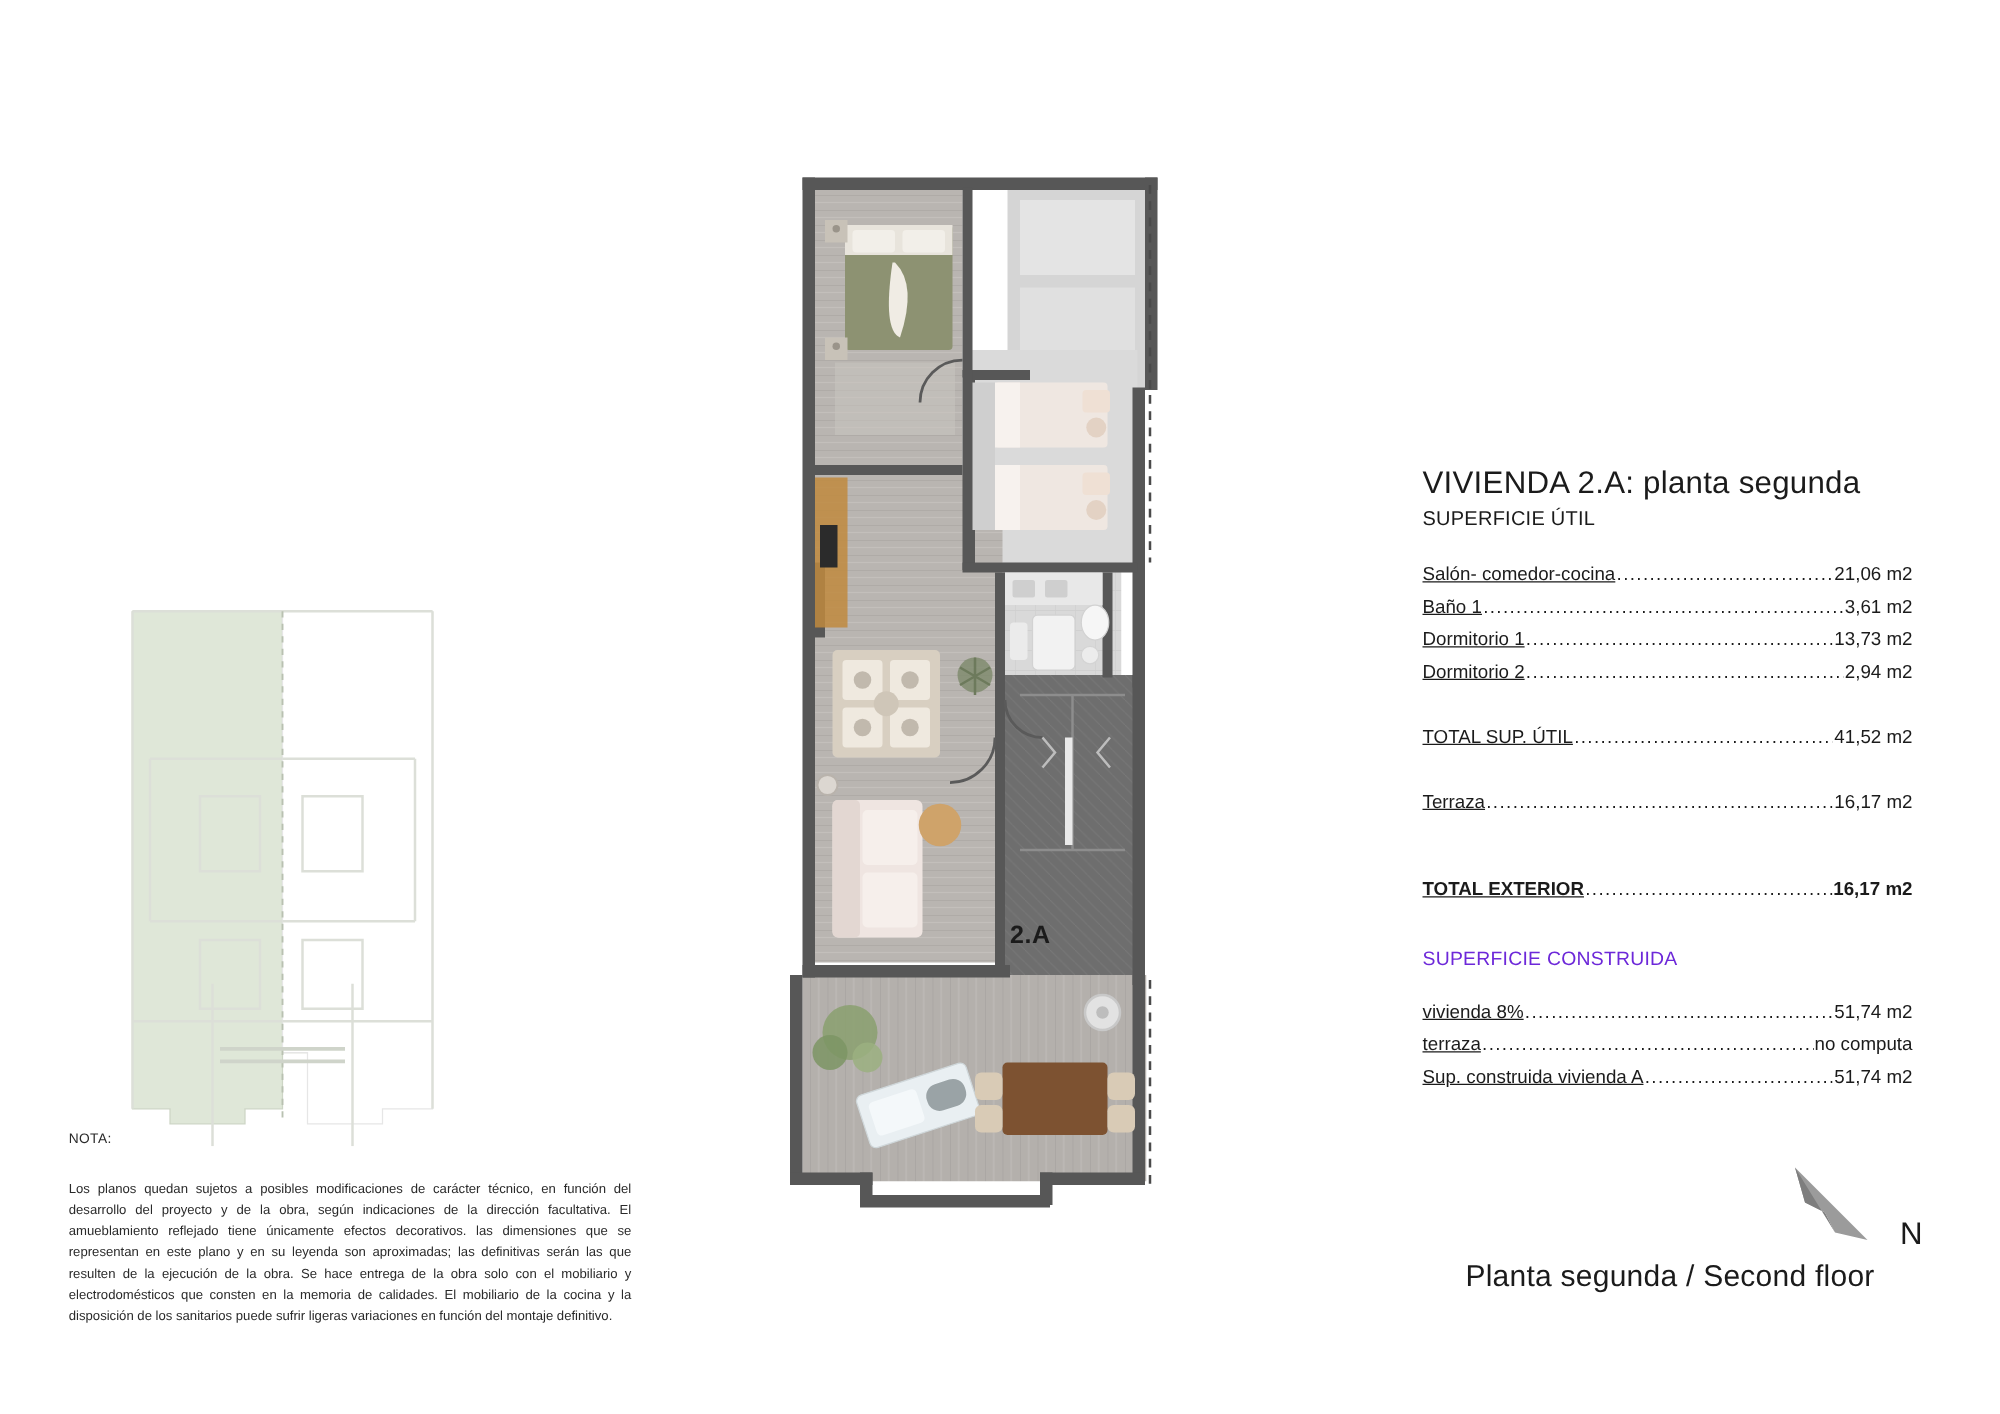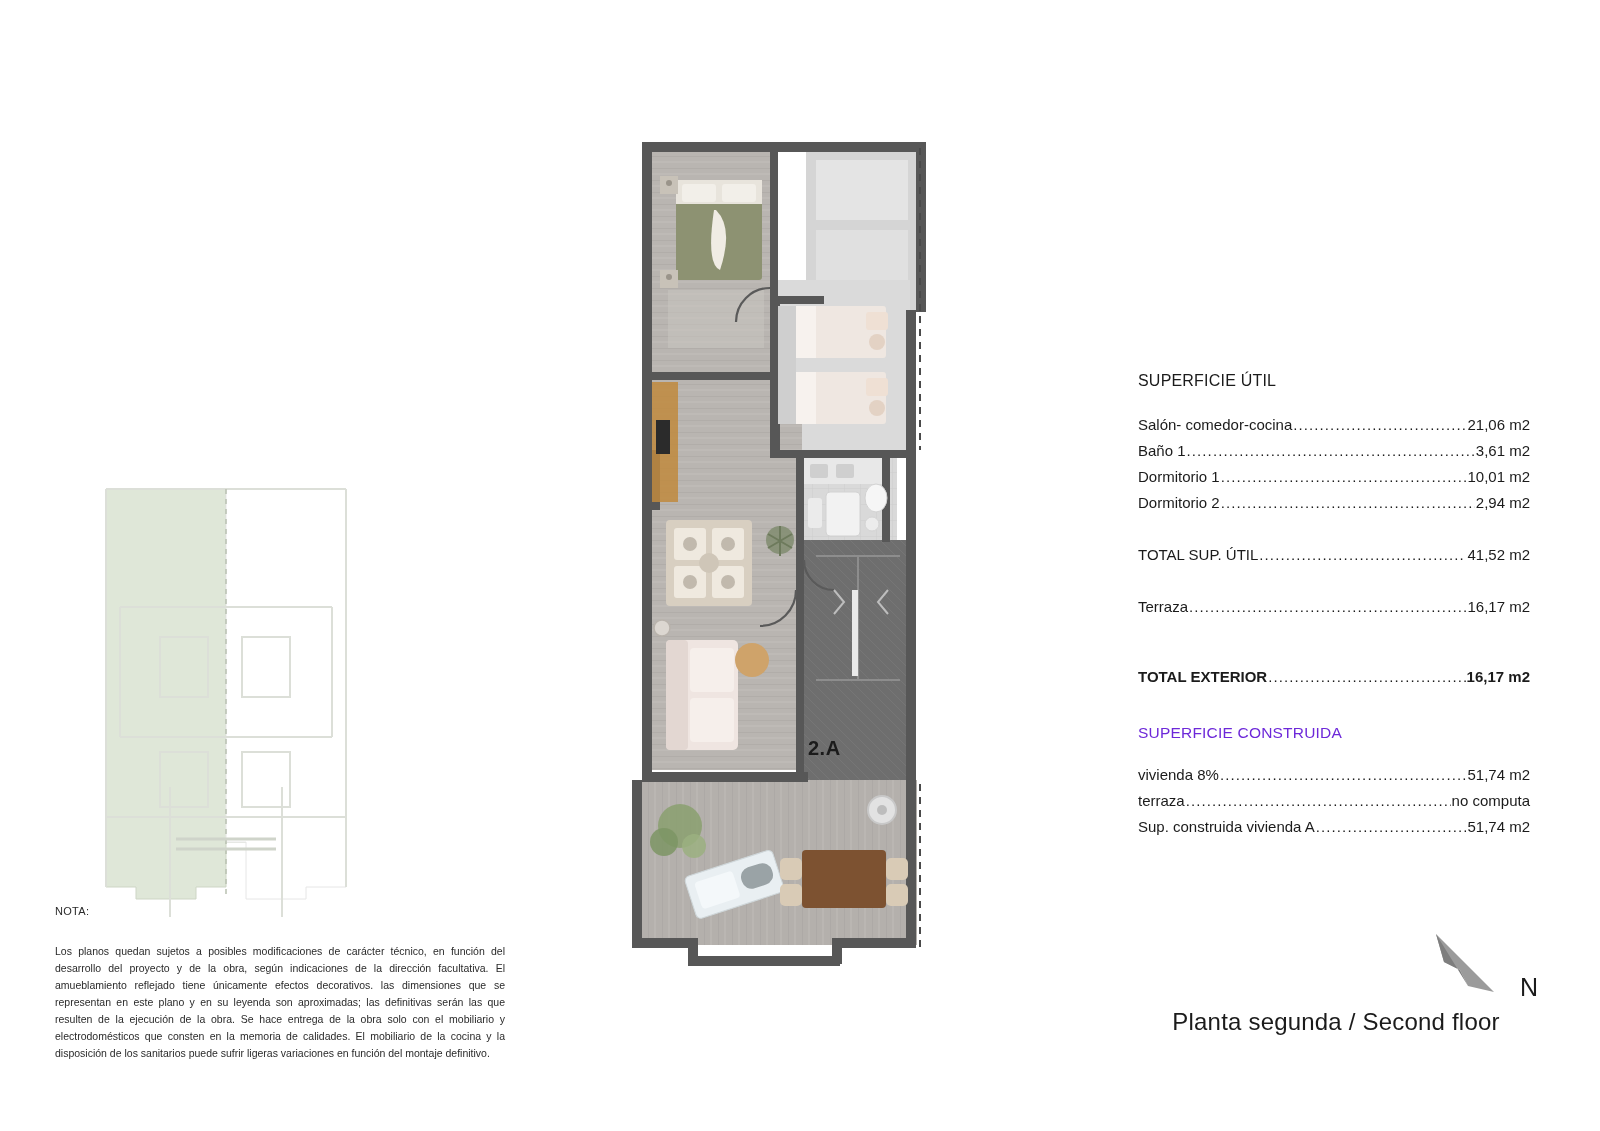--- a/index.html
+++ b/index.html
@@ -84,21 +84,21 @@
     color: #6d28d9;
   }
   .row {
     display: flex;
     align-items: baseline;
     font-size: 15px;
     line-height: 26px;
     color: #1b1b1b;
     white-space: nowrap;
   }
-  .row .lbl { flex: 0 0 auto; }
+  .row .lbl { flex: 0 0 auto; text-decoration: underline; }
   .row .dots {
     flex: 1 1 auto;
     overflow: hidden;
     white-space: nowrap;
     letter-spacing: 1.1px;
     color: #1b1b1b;
     margin: 0 1px;
   }
   .row .val { flex: 0 0 auto; }
   .row.bold .lbl, .row.bold .val { font-weight: 700; margin-top: 44px; }
@@ -382,36 +382,37 @@
 
       <circle cx="262" cy="690" r="14" fill="#e2e2e2" stroke="#c8c8c8" stroke-width="2"></circle>
       <circle cx="262" cy="690" r="5" fill="#bdbdbd"></circle>
     </g>
   </svg>
 </div>
 
 <div class="plan-label">2.A</div>
 
 <div class="info">
+  <h1>VIVIENDA 2.A: planta segunda</h1>
   <h2>SUPERFICIE ÚTIL</h2>
 
   <div class="row">
     <span class="lbl">Salón- comedor-cocina</span>
     <span class="dots">................................................................................</span>
     <span class="val">21,06 m2</span>
   </div>
   <div class="row">
     <span class="lbl">Baño 1</span>
     <span class="dots">................................................................................</span>
     <span class="val">3,61 m2</span>
   </div>
   <div class="row">
     <span class="lbl">Dormitorio 1</span>
     <span class="dots">................................................................................</span>
-    <span class="val">10,01 m2</span>
+    <span class="val">13,73 m2</span>
   </div>
   <div class="row">
     <span class="lbl">Dormitorio 2</span>
     <span class="dots">................................................................................</span>
     <span class="val">2,94 m2</span>
   </div>
 
   <div class="gap-lg"></div>
 
   <div class="row">

